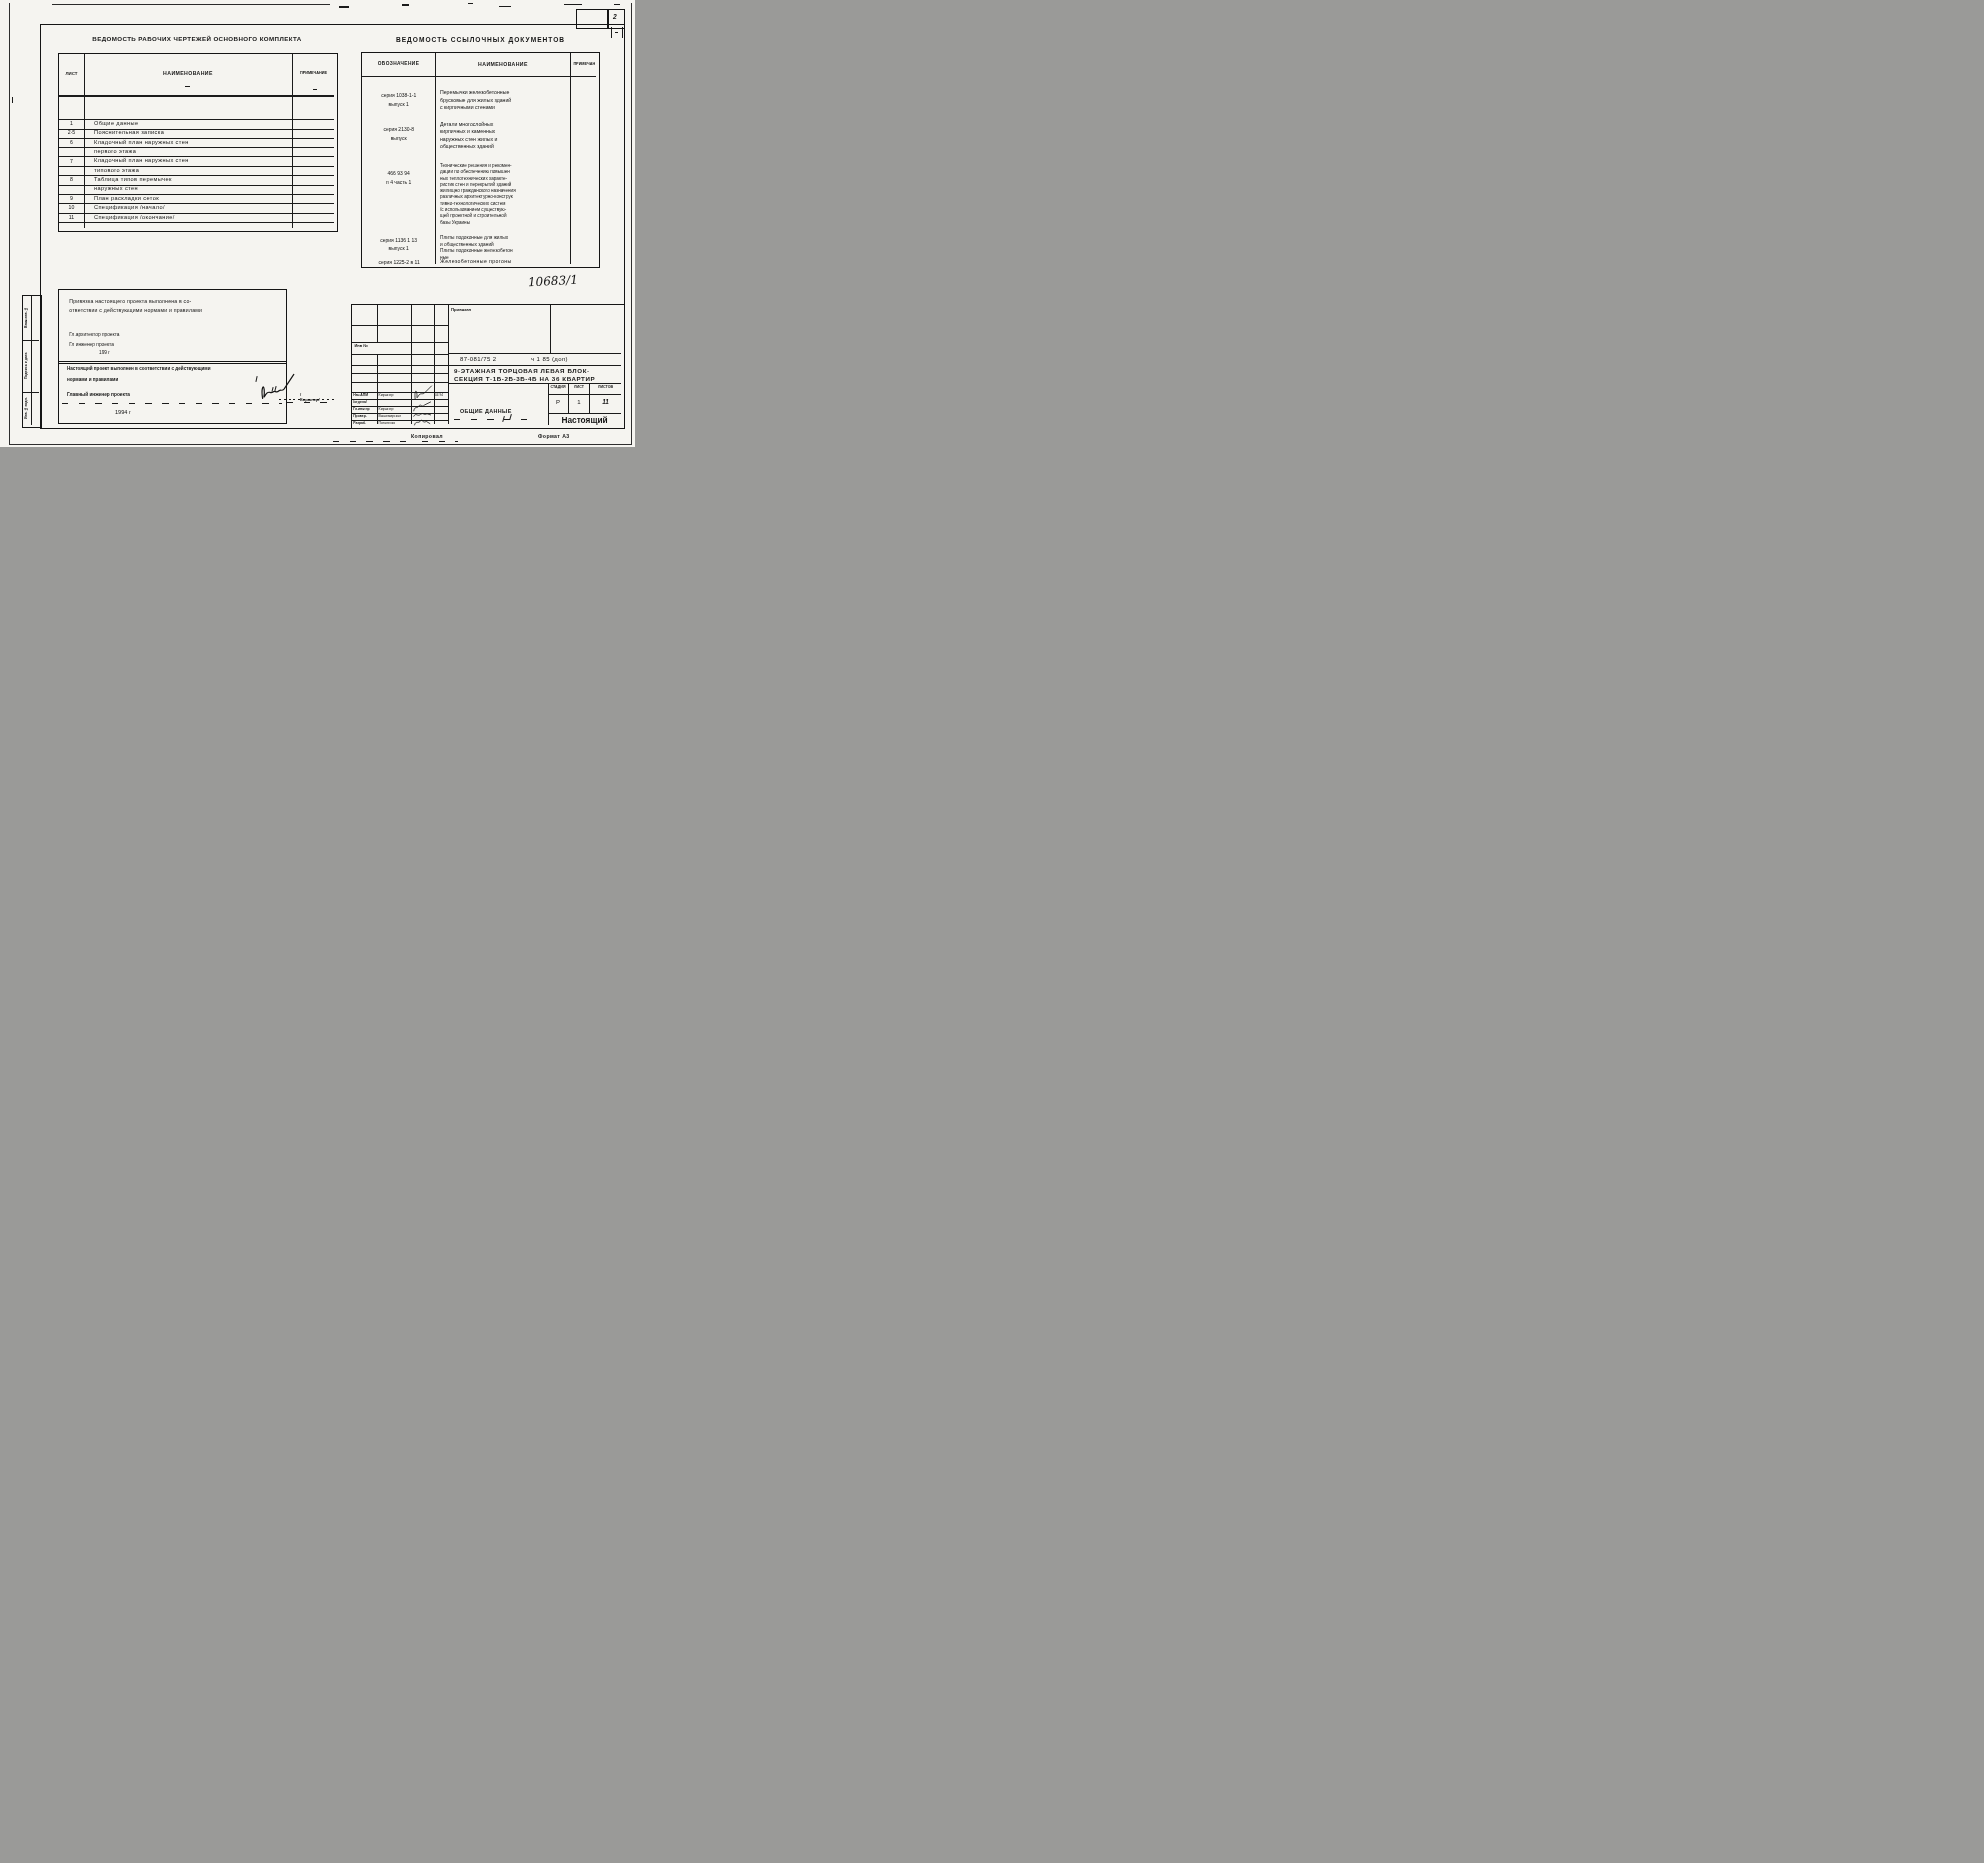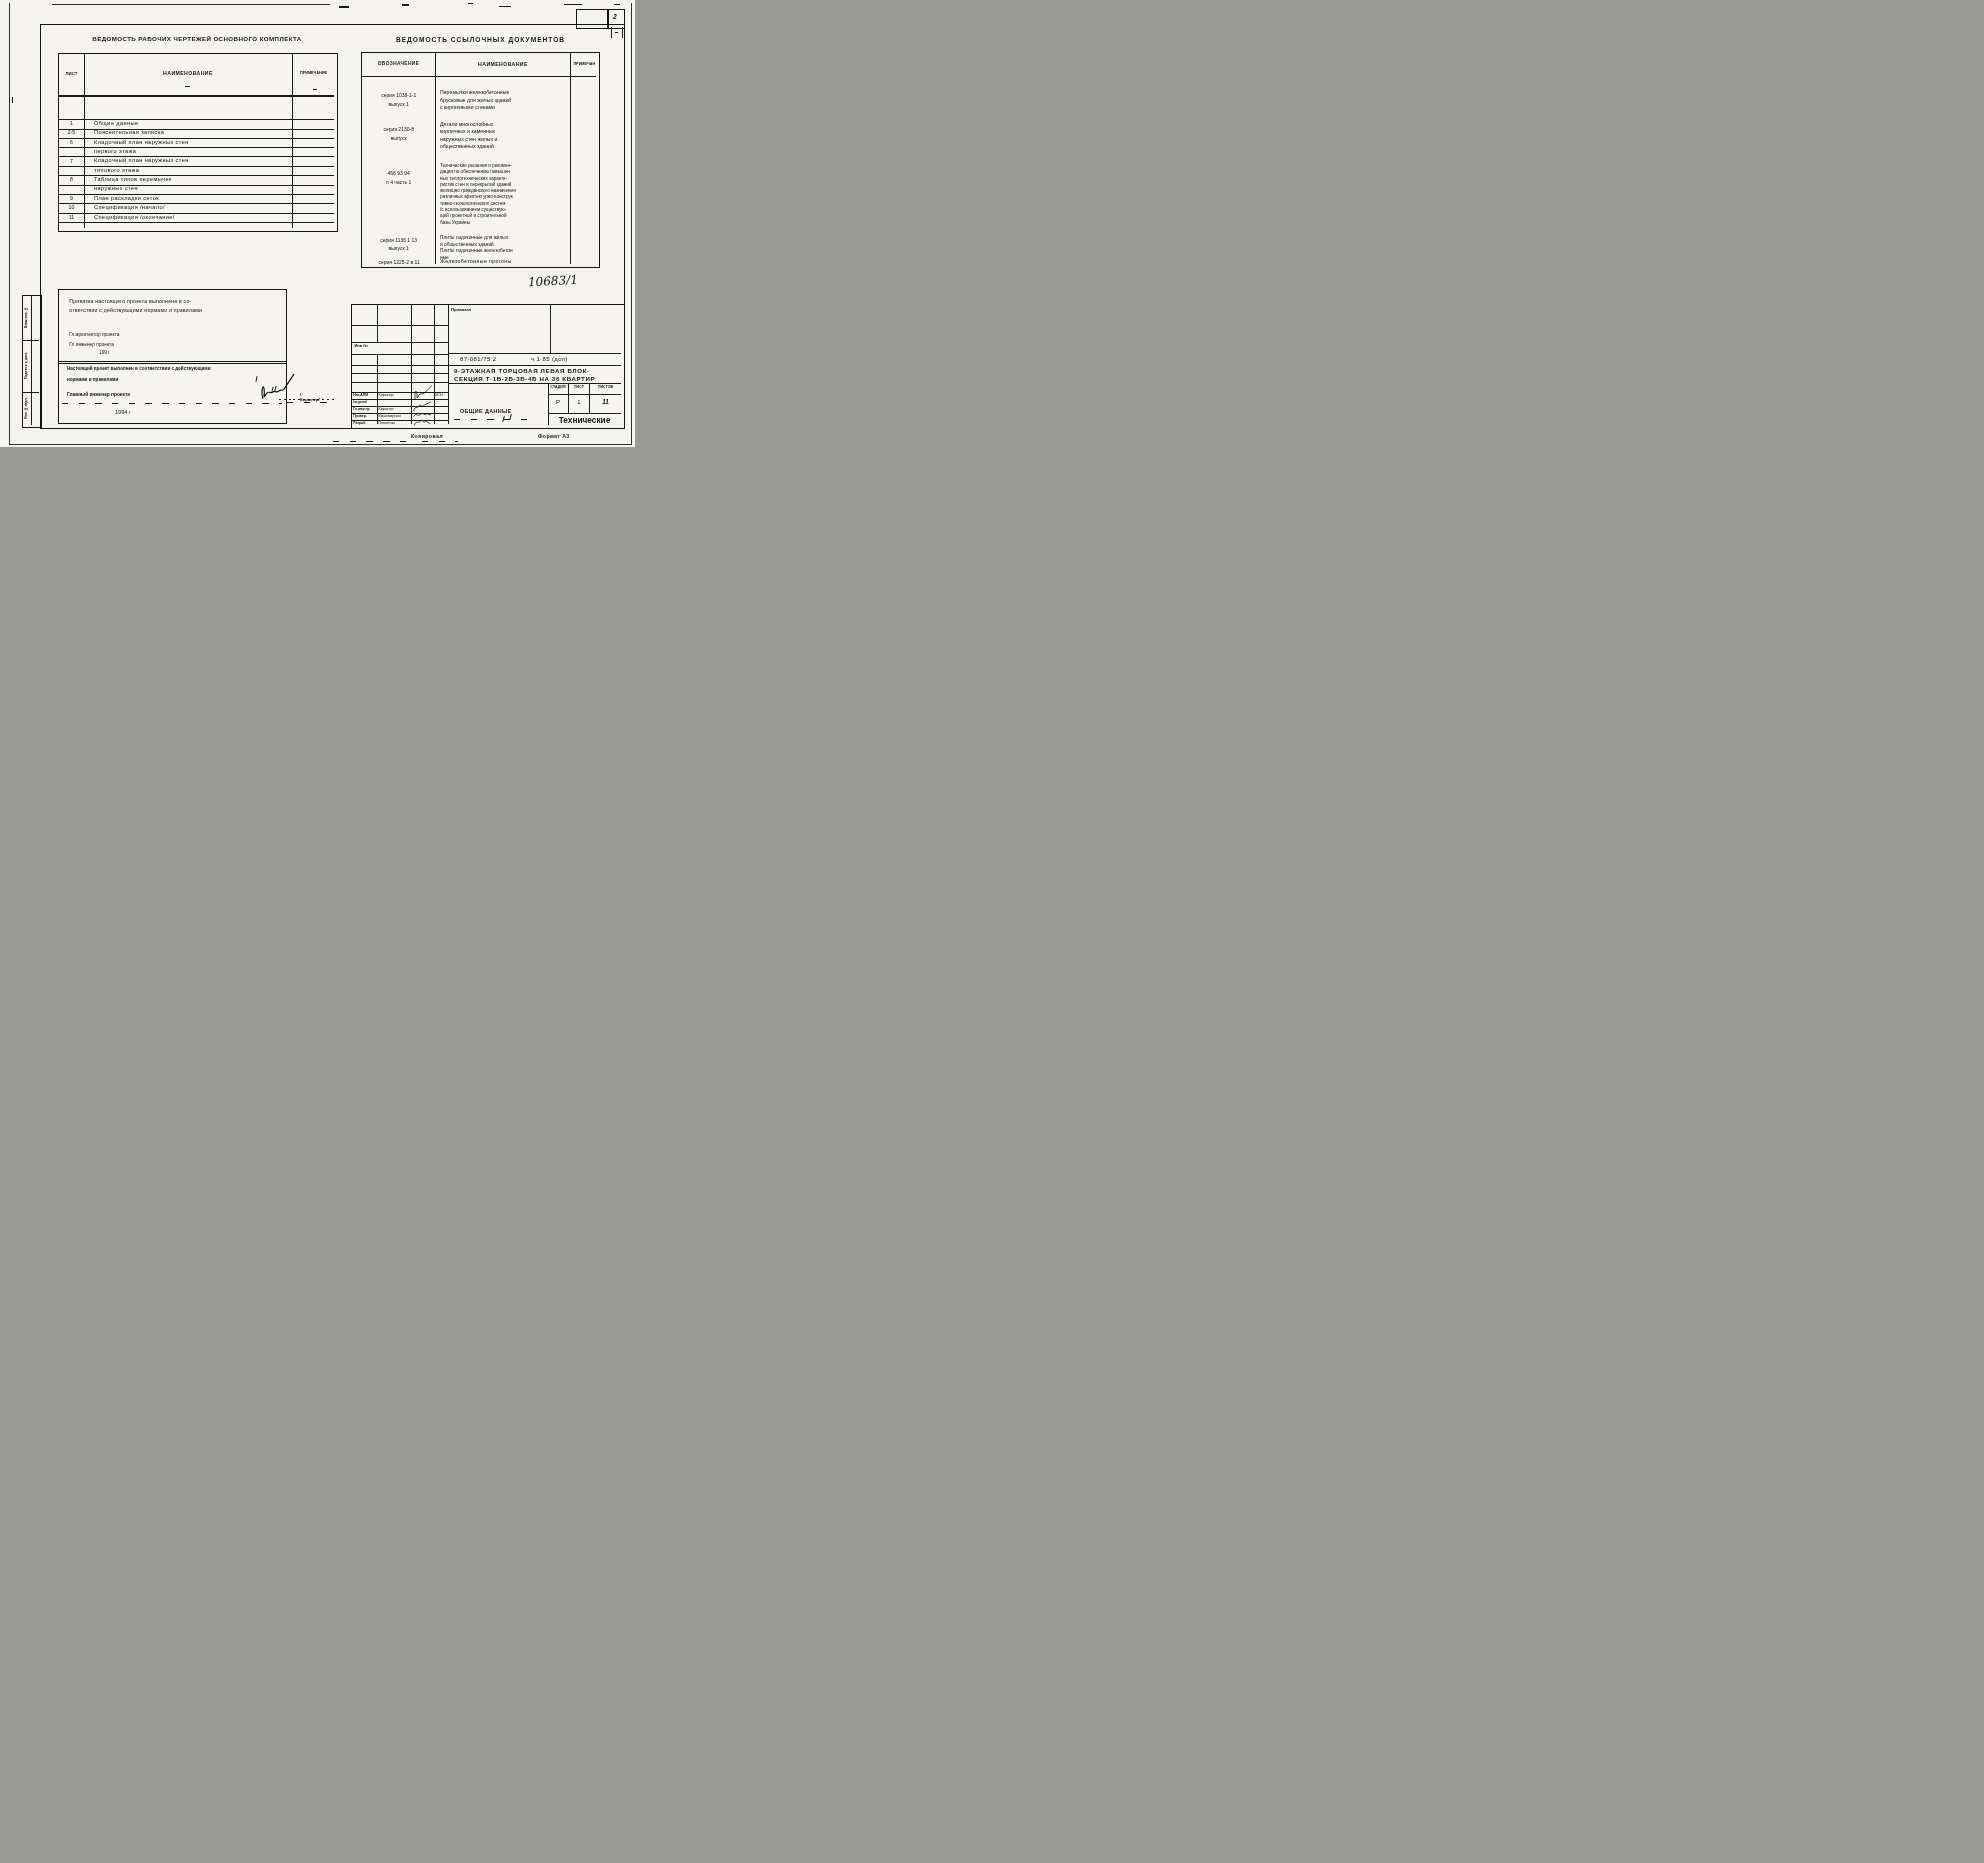--- a/index.html
+++ b/index.html
@@ -222,21 +222,21 @@
     <div class="ln" style="left:196px;top:108px;width:73px;height:1.2px;"></div>
     <div class="txt ctr" style="left:196px;top:80px;width:20px;font-size:3.6px;font-weight:bold;">СТАДИЯ</div>
     <div class="txt ctr" style="left:217px;top:80px;width:20px;font-size:3.6px;font-weight:bold;">ЛИСТ</div>
     <div class="txt ctr" style="left:238px;top:80px;width:31px;font-size:3.6px;font-weight:bold;">ЛИСТОВ</div>
     <div class="txt ctr" style="left:196px;top:94px;width:20px;font-size:6px;">Р</div>
     <div class="txt ctr" style="left:217px;top:94px;width:20px;font-size:6px;">1</div>
     <div class="txt ctr" style="left:238px;top:93px;width:31px;font-size:6.4px;font-weight:bold;font-style:italic;">11</div>
 
     <div class="txt" style="left:108px;top:103px;font-size:5.4px;font-weight:bold;letter-spacing:0.4px;">ОБЩИЕ ДАННЫЕ</div>
     <div class="dashes" style="left:102px;top:114px;width:75px;height:0.8px;"></div>
-    <div class="txt ctr" style="left:196px;top:110px;width:73px;font-size:8.3px;font-weight:bold;">Технические</div>
+    <div class="txt ctr" style="left:196px;top:110px;width:73px;font-size:8.3px;font-weight:bold;">Настоящий</div>
 
     <div class="txt" style="left:1.2px;top:88px;width:24px;font-size:3.4px;font-weight:bold;">Нач.АПМ</div>
     <div class="txt" style="left:26.6px;top:88px;width:32px;font-size:3.6px;">Киршнер</div>
     <div class="txt" style="left:83px;top:88px;width:12.7px;font-size:3.2px;">04 94</div>
     <div class="txt" style="left:1.2px;top:95px;width:24px;font-size:3.4px;font-weight:bold;">/отдела/</div>
     <div class="txt" style="left:1.2px;top:102px;width:24px;font-size:3.4px;font-weight:bold;">Гл.инж пр</div>
     <div class="txt" style="left:26.6px;top:102px;width:32px;font-size:3.6px;">Киршнер</div>
     <div class="txt" style="left:1.2px;top:109px;width:24px;font-size:3.4px;font-weight:bold;">Провер.</div>
     <div class="txt" style="left:26.6px;top:109px;width:32px;font-size:3.4px;">Вышемирская</div>
     <div class="txt" style="left:1.2px;top:116px;width:24px;font-size:3.4px;font-weight:bold;">Разраб.</div>

